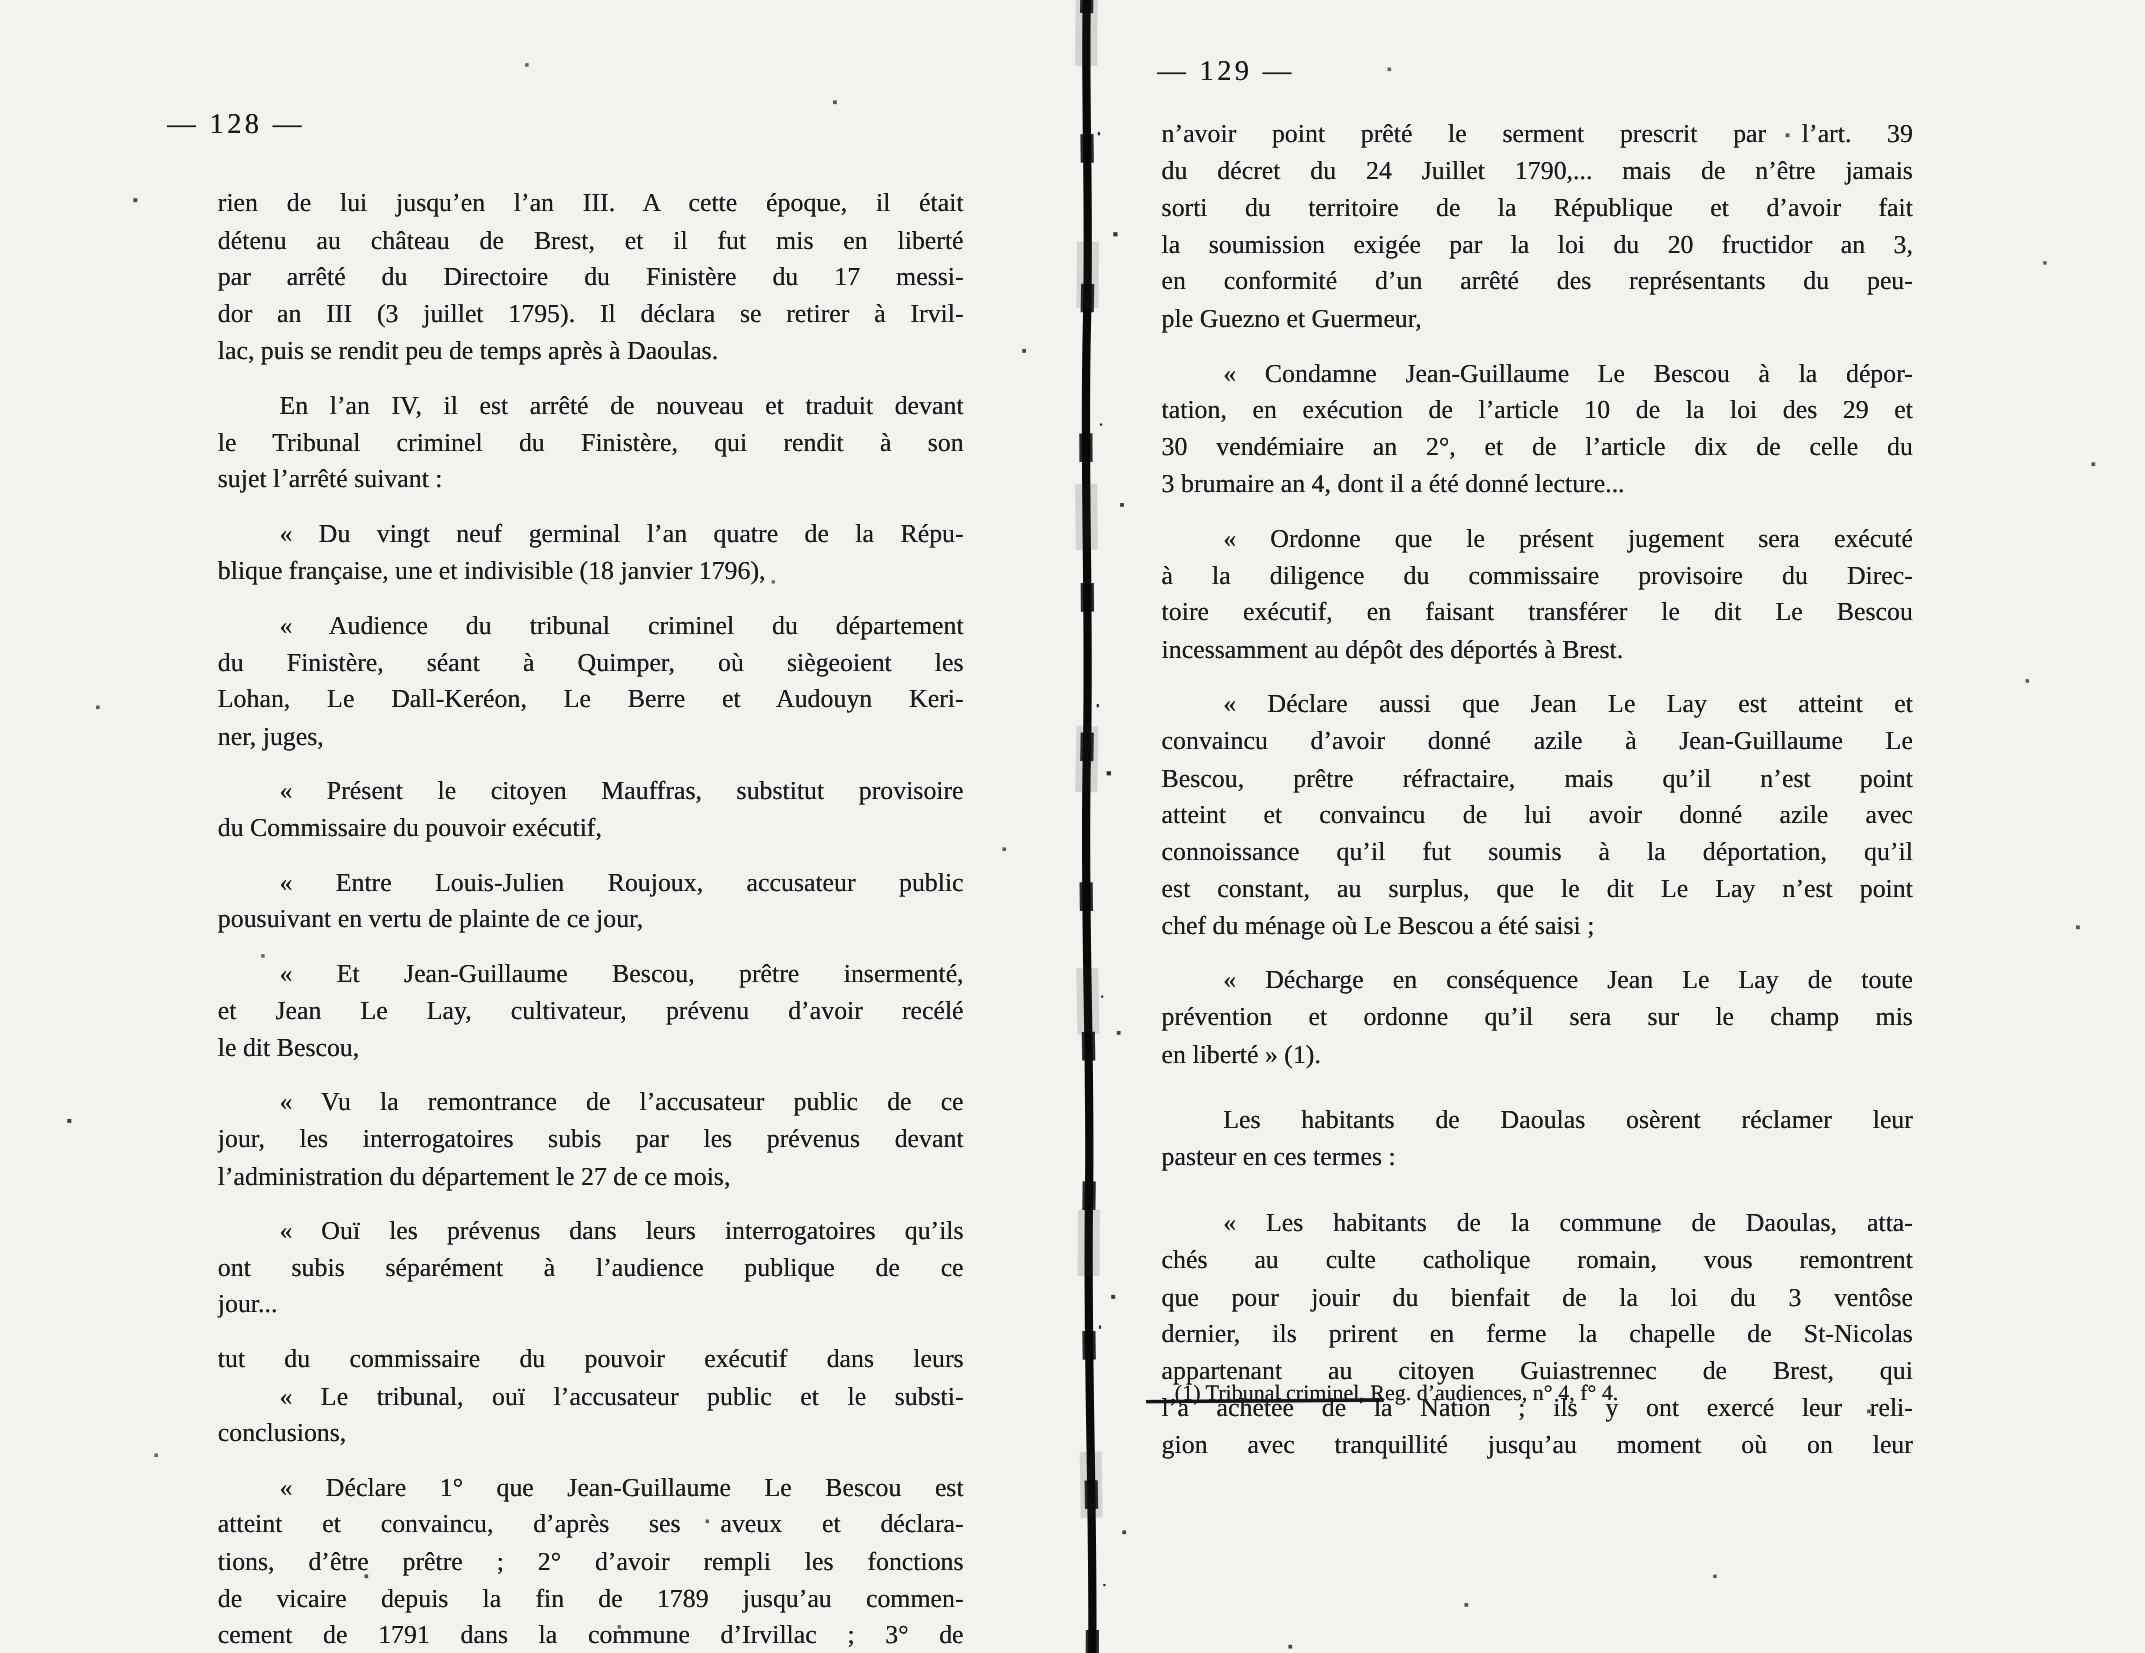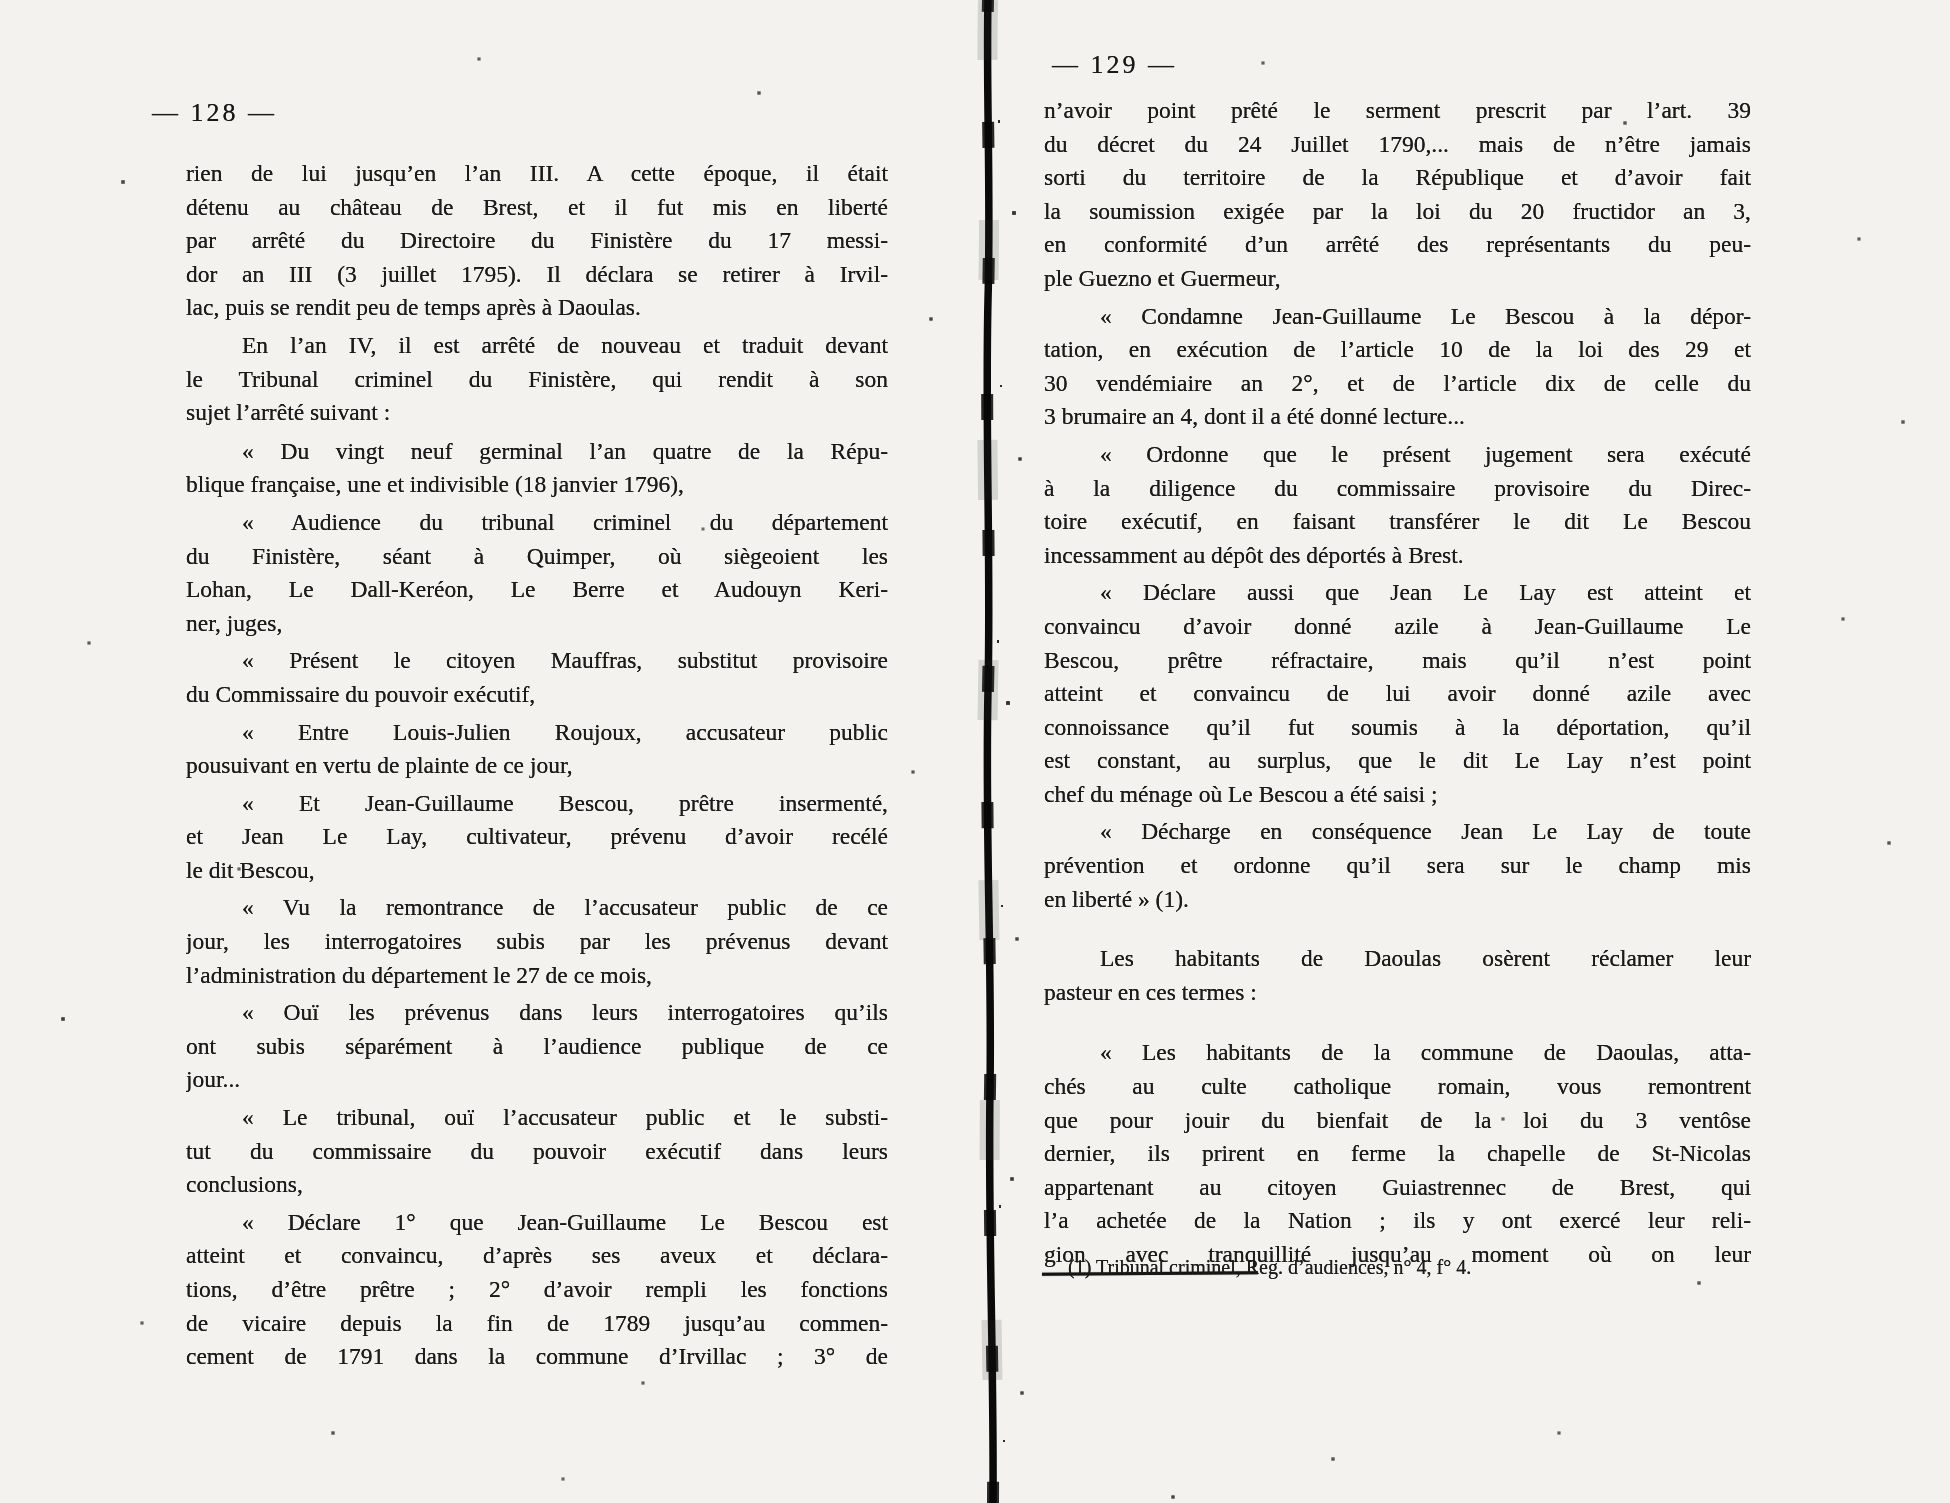--- a/index.html
+++ b/index.html
@@ -27,21 +27,21 @@
   #header-right { left: 1052px; top: 50px; }
 
   
   .page-body {
     position: absolute;
     font-size: 23.5px;
   }
   #body-left  { left: 182px;  top: 153px; width: 710px; }
   #body-right { left: 1040px; top: 90px;  width: 715px; }
 
-  .para { margin: 4px; }
+  .para { margin: 16px; }
   .line {
     height: 33.6px;
     line-height: 33.6px;
     overflow: hidden;
     text-align: justify;
     text-align-last: justify;
     white-space: normal;
     text-shadow: 0 0 0.55px rgba(15,15,15,.9);
   }
   .line.end    { text-align-last: left; }
@@ -141,22 +141,22 @@
         <div class="line indent">« Vu la remontrance de l’accusateur public de ce</div>
         <div class="line">jour, les interrogatoires subis par les prévenus devant</div>
         <div class="line end">l’administration du département le 27 de ce mois,</div>
       </div>
       <div class="para">
         <div class="line indent">« Ouï les prévenus dans leurs interrogatoires qu’ils</div>
         <div class="line">ont subis séparément à l’audience publique de ce</div>
         <div class="line end">jour...</div>
       </div>
       <div class="para">
+        <div class="line">tut du commissaire du pouvoir exécutif dans leurs</div>
         <div class="line indent">« Le tribunal, ouï l’accusateur public et le substi-</div>
-        <div class="line">tut du commissaire du pouvoir exécutif dans leurs</div>
         <div class="line end">conclusions,</div>
       </div>
       <div class="para">
         <div class="line indent">« Déclare 1° que Jean-Guillaume Le Bescou est</div>
         <div class="line">atteint et convaincu, d’après ses aveux et déclara-</div>
         <div class="line">tions, d’être prêtre ; 2° d’avoir rempli les fonctions</div>
         <div class="line">de vicaire depuis la fin de 1789 jusqu’au commen-</div>
         <div class="line">cement de 1791 dans la commune d’Irvillac ; 3° de</div>
       </div>
     </div>

